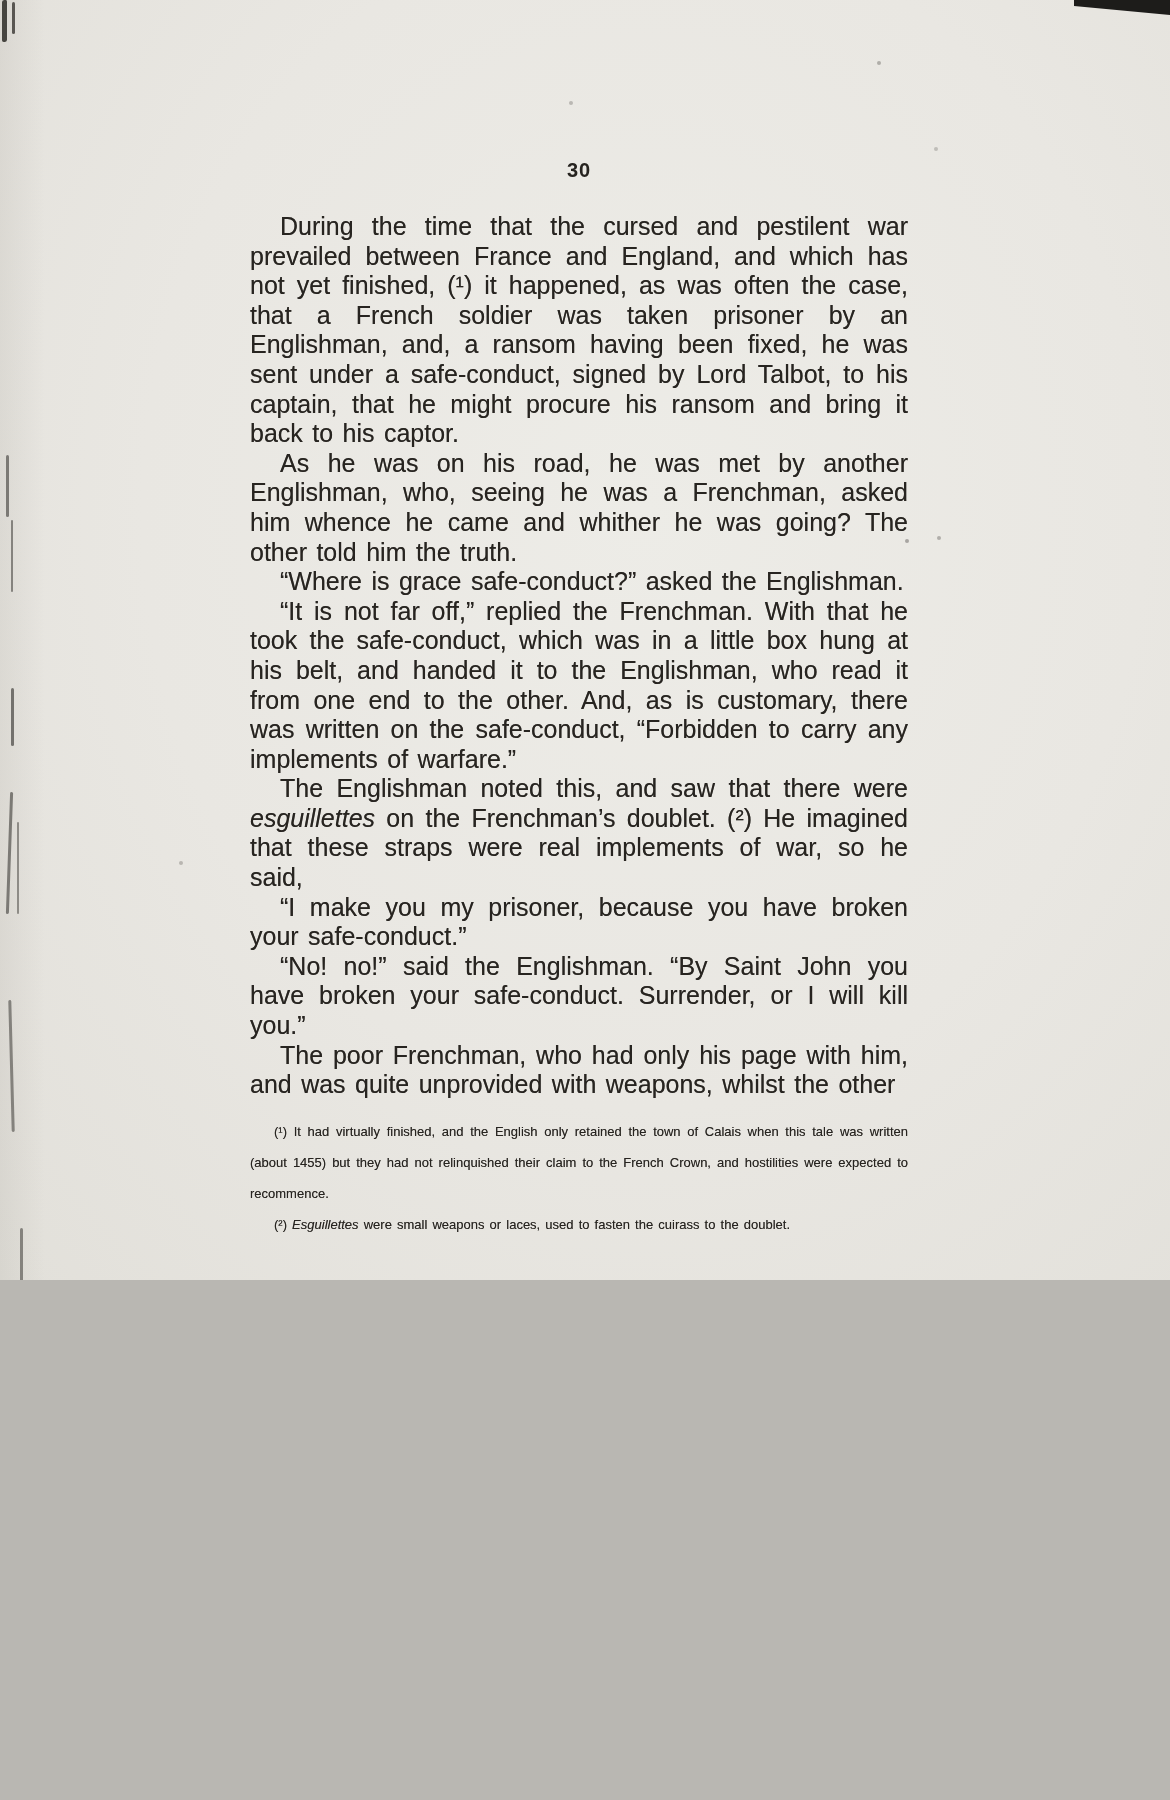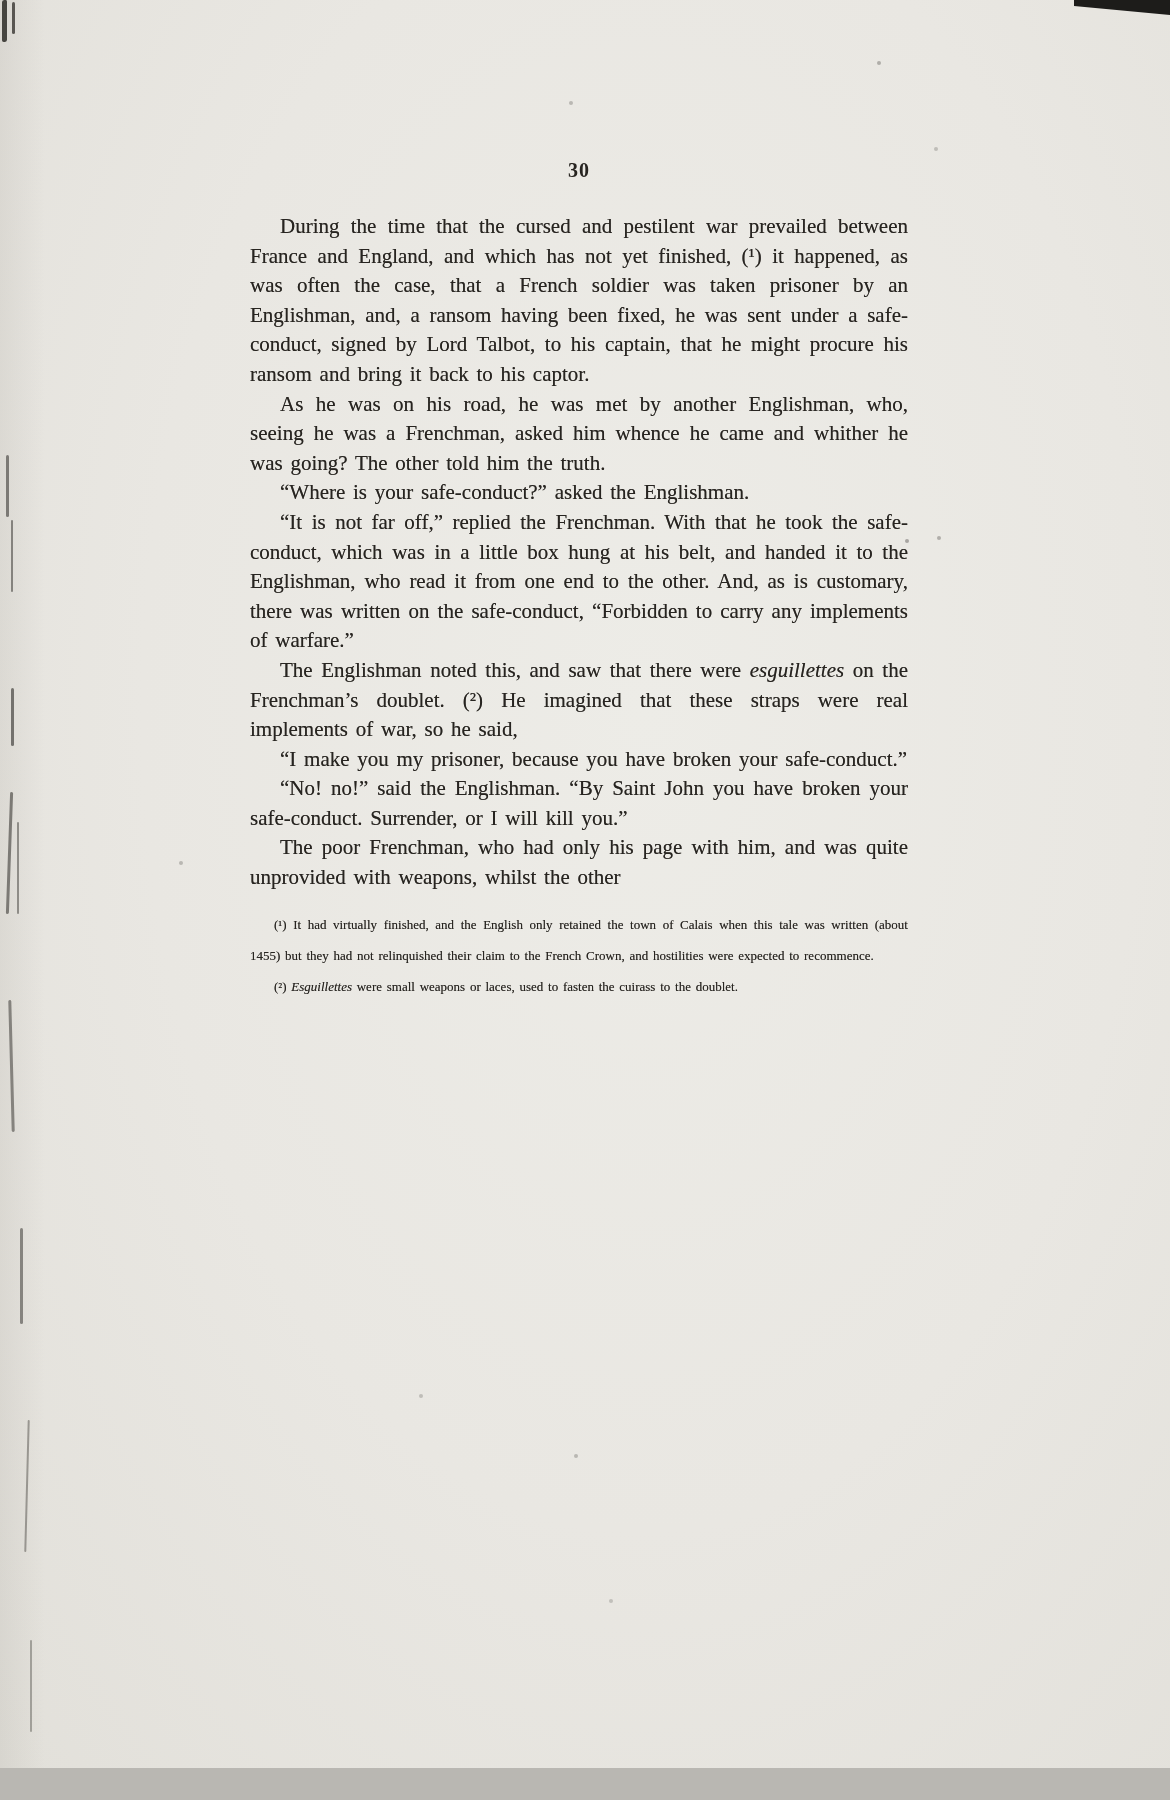--- a/index.html
+++ b/index.html
@@ -4,46 +4,46 @@
 <title>Scanned Book Page 30</title>
 <style>
   html, body {
     margin: 0;
     padding: 0;
     background: #b9b7b2;
   }
   .page {
     position: relative;
     width: 1170px;
-    height: 1768px;
+    height: 1280px;
     margin: 0 auto;
     overflow: hidden;
     background:
       linear-gradient(90deg, rgba(120,115,105,0.10) 0px, rgba(120,115,105,0.0) 45px),
       radial-gradient(ellipse at 55% 40%, #edece7 0%, #e9e7e2 55%, #e2e0da 100%);
-    font-family: Liberation Serif, serif;
+    font-family: Liberation Sans, sans-serif;
     color: #272420;
   }
   .column {
     position: absolute;
     left: 250px;
     top: 158px;
     width: 658px;
   }
   .page-number {
     text-align: center;
     font-size: 20px;
     line-height: 24px;
     font-weight: 700;
     letter-spacing: 1px;
     margin: 0 0 30px 0;
   }
   .par {
     margin: 0;
-    font-size: 21px;
+    font-size: 25px;
     line-height: 29.6px;
     text-align: justify;
     text-indent: 30px;
     word-spacing: 2.5px;
     text-shadow: 0 0 0.5px rgba(30,28,24,0.55);
   }
   .footnotes {
     margin-top: 16px;
   }
   .fn {
@@ -119,21 +119,21 @@
   <div class="mark m-j"></div>
   <div class="mark m-k"></div>
   <div class="specks"></div>
 
   <div class="column">
 
     <div class="page-number">30</div>
 
     <p class="par">During the time that the cursed and pestilent war prevailed between France and England, and which has not yet finished, (¹) it happened, as was often the case, that a French soldier was taken prisoner by an Englishman, and, a ransom having been fixed, he was sent under a safe-conduct, signed by Lord Talbot, to his captain, that he might procure his ransom and bring it back to his captor.</p>
     <p class="par">As he was on his road, he was met by another Englishman, who, seeing he was a Frenchman, asked him whence he came and whither he was going?  The other told him the truth.</p>
-    <p class="par">“Where is your safe-conduct?” asked the Englishman.</p>
+    <p class="par">“Where is grace safe-conduct?” asked the Englishman.</p>
     <p class="par">“It is not far off,” replied the Frenchman.  With that he took the safe-conduct, which was in a little box hung at his belt, and handed it to the Englishman, who read it from one end to the other.  And, as is customary, there was written on the safe-conduct, “Forbidden to carry any implements of warfare.”</p>
     <p class="par"><span>The Englishman noted this, and saw that there were </span><span class="it">esguillettes</span><span> on the Frenchman’s doublet. (²)  He imagined that these straps were real implements of war, so he said,</span></p>
     <p class="par">“I make you my prisoner, because you have broken your safe-conduct.”</p>
     <p class="par">“No! no!” said the Englishman.  “By Saint John you have broken your safe-conduct.  Surrender, or I will kill you.”</p>
     <p class="par">The poor Frenchman, who had only his page with him, and was quite unprovided with weapons, whilst the other</p>
 
     <div class="footnotes">
       <p class="fn">(¹) It had virtually finished, and the English only retained the town of Calais when this tale was written (about 1455) but they had not relinquished their claim to the French Crown, and hostilities were expected to recommence.</p>
       <p class="fn"><span>(²) </span><span class="it">Esguillettes</span><span> were small weapons or laces, used to fasten the cuirass to the doublet.</span></p>
     </div>

